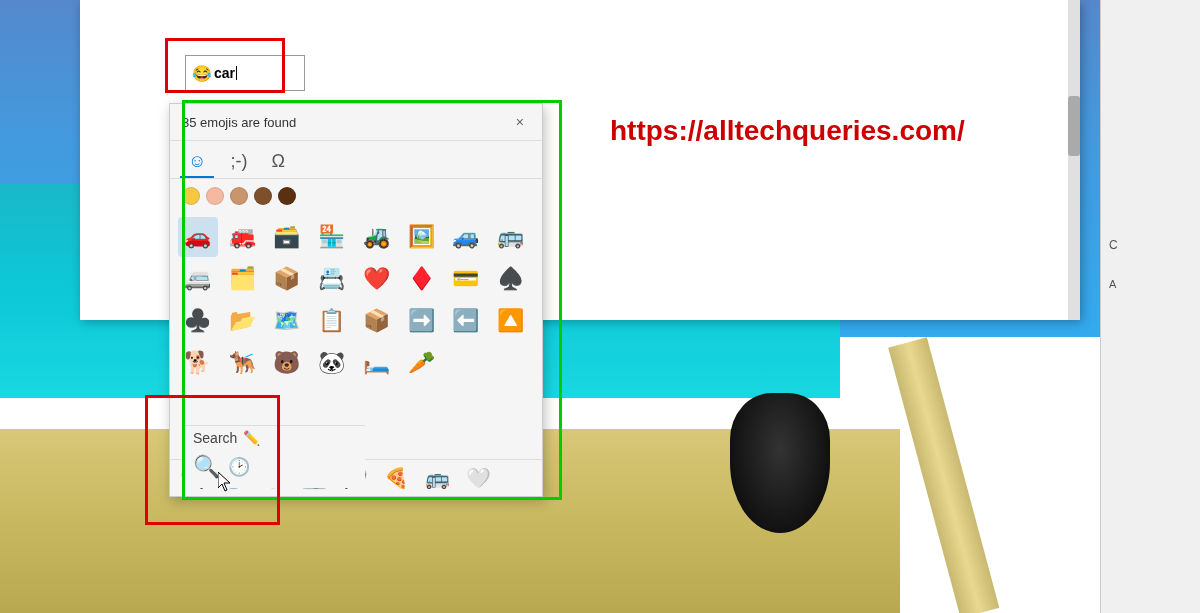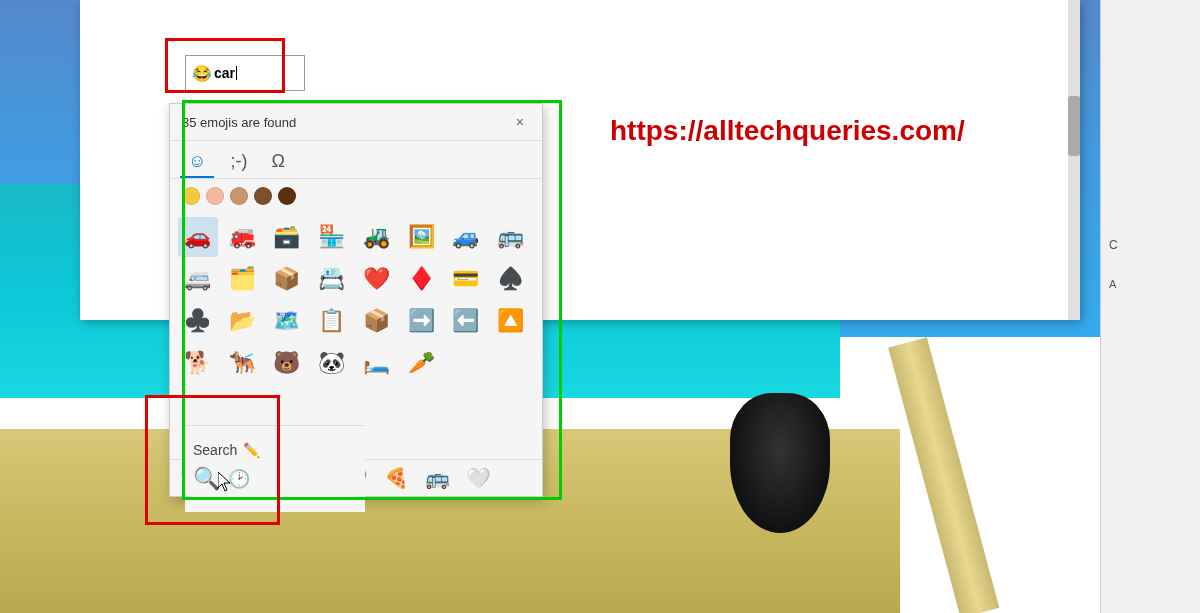--- a/index.html
+++ b/index.html
@@ -400,21 +400,21 @@
     <span class="emoji-bottom-icon" title="Recent">🕐</span>
     <span class="emoji-bottom-icon" title="Emoji">😊</span>
     <span class="emoji-bottom-icon" title="Photo">📷</span>
     <span class="emoji-bottom-icon" title="Magnify">🔎</span>
     <span class="emoji-bottom-icon" title="Food">🍕</span>
     <span class="emoji-bottom-icon" title="Travel">🚌</span>
     <span class="emoji-bottom-icon" title="Symbols">🤍</span>
   </div>
 </div>
 
-<div style="position:absolute; top:425px; left:185px; width:180px; z-index:12; background:#f5f5f5; padding:16px 8px; border-top:1px solid #ddd;">
+<div style="position:absolute; top:425px; left:185px; width:180px; z-index:12; background:#f5f5f5; padding:4px 8px; border-top:1px solid #ddd;">
   <div style="display:flex; align-items:center; gap:6px;">
     <span style="font-size:14px; color:#444;">Search</span>
     <span style="font-size:14px;">✏️</span>
   </div>
   <div style="margin-top:8px; display:flex; align-items:center; gap:8px; padding-bottom:4px;">
     <span style="font-size:22px; color:#0060a0;">🔍</span>
     <span style="font-size:18px; color:#555;">🕑</span>
   </div>
 </div>
 

